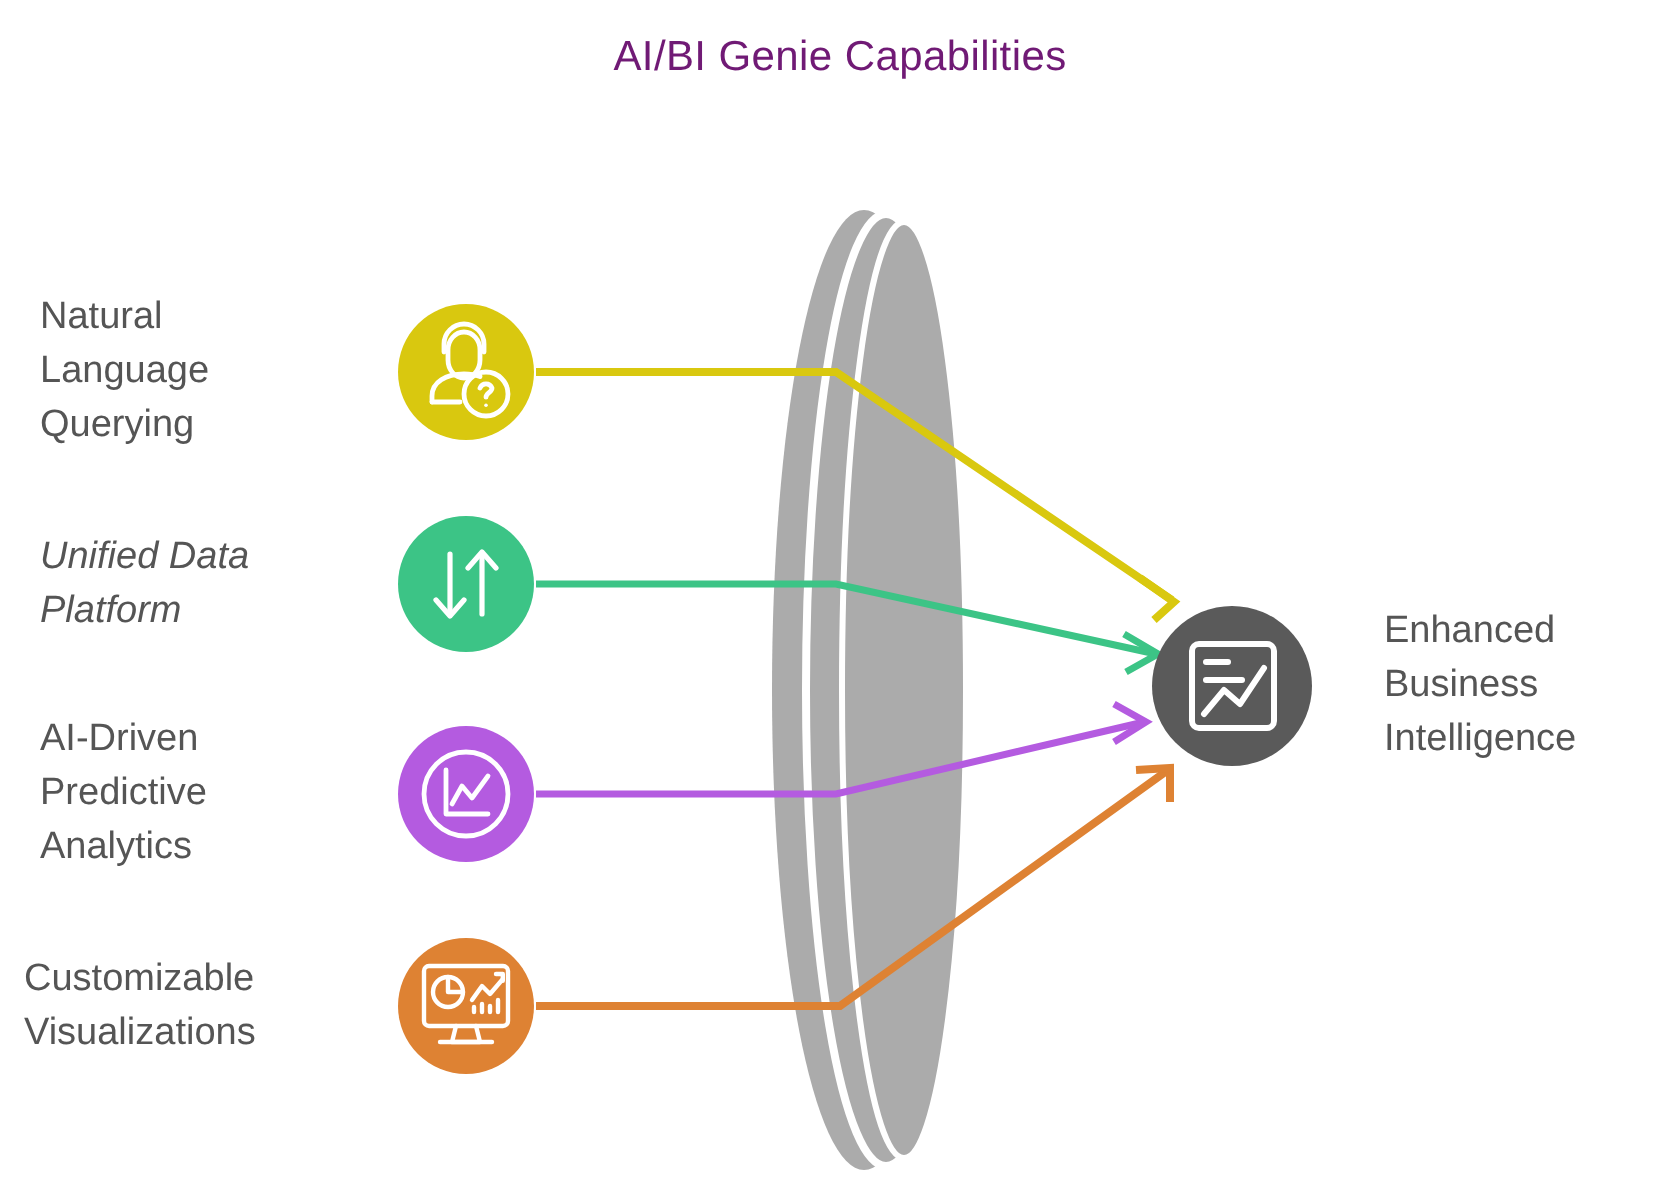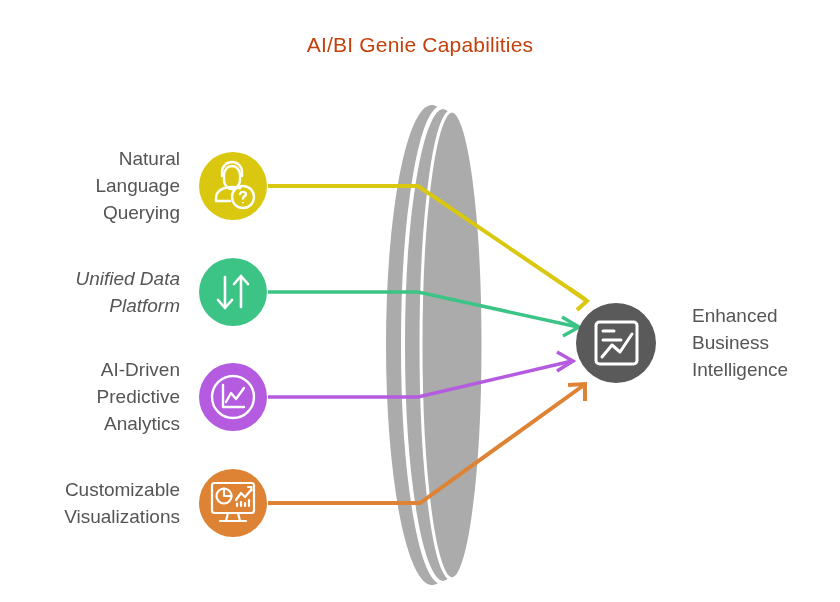--- a/index.html
+++ b/index.html
@@ -26,30 +26,29 @@
     position: absolute;
     left: 0;
     top: 0;
     width: 840px;
     height: 602px;
     display: block;
   }
   .title {
     position: absolute;
     left: 0;
-    top: 33px;
+    top: 17px;
     width: 840px;
     text-align: center;
     font-size: 21px;
-    color: #c2410c;
+    color: #701a75;
     letter-spacing: 0.2px;
   }
   .cap-label {
     position: absolute;
-    text-align: right;
     font-size: 19px;
     line-height: 27px;
     color: #555555;
     white-space: pre-line;
   }
   .outcome-label {
     position: absolute;
     text-align: left;
     font-size: 19px;
     line-height: 27px;

